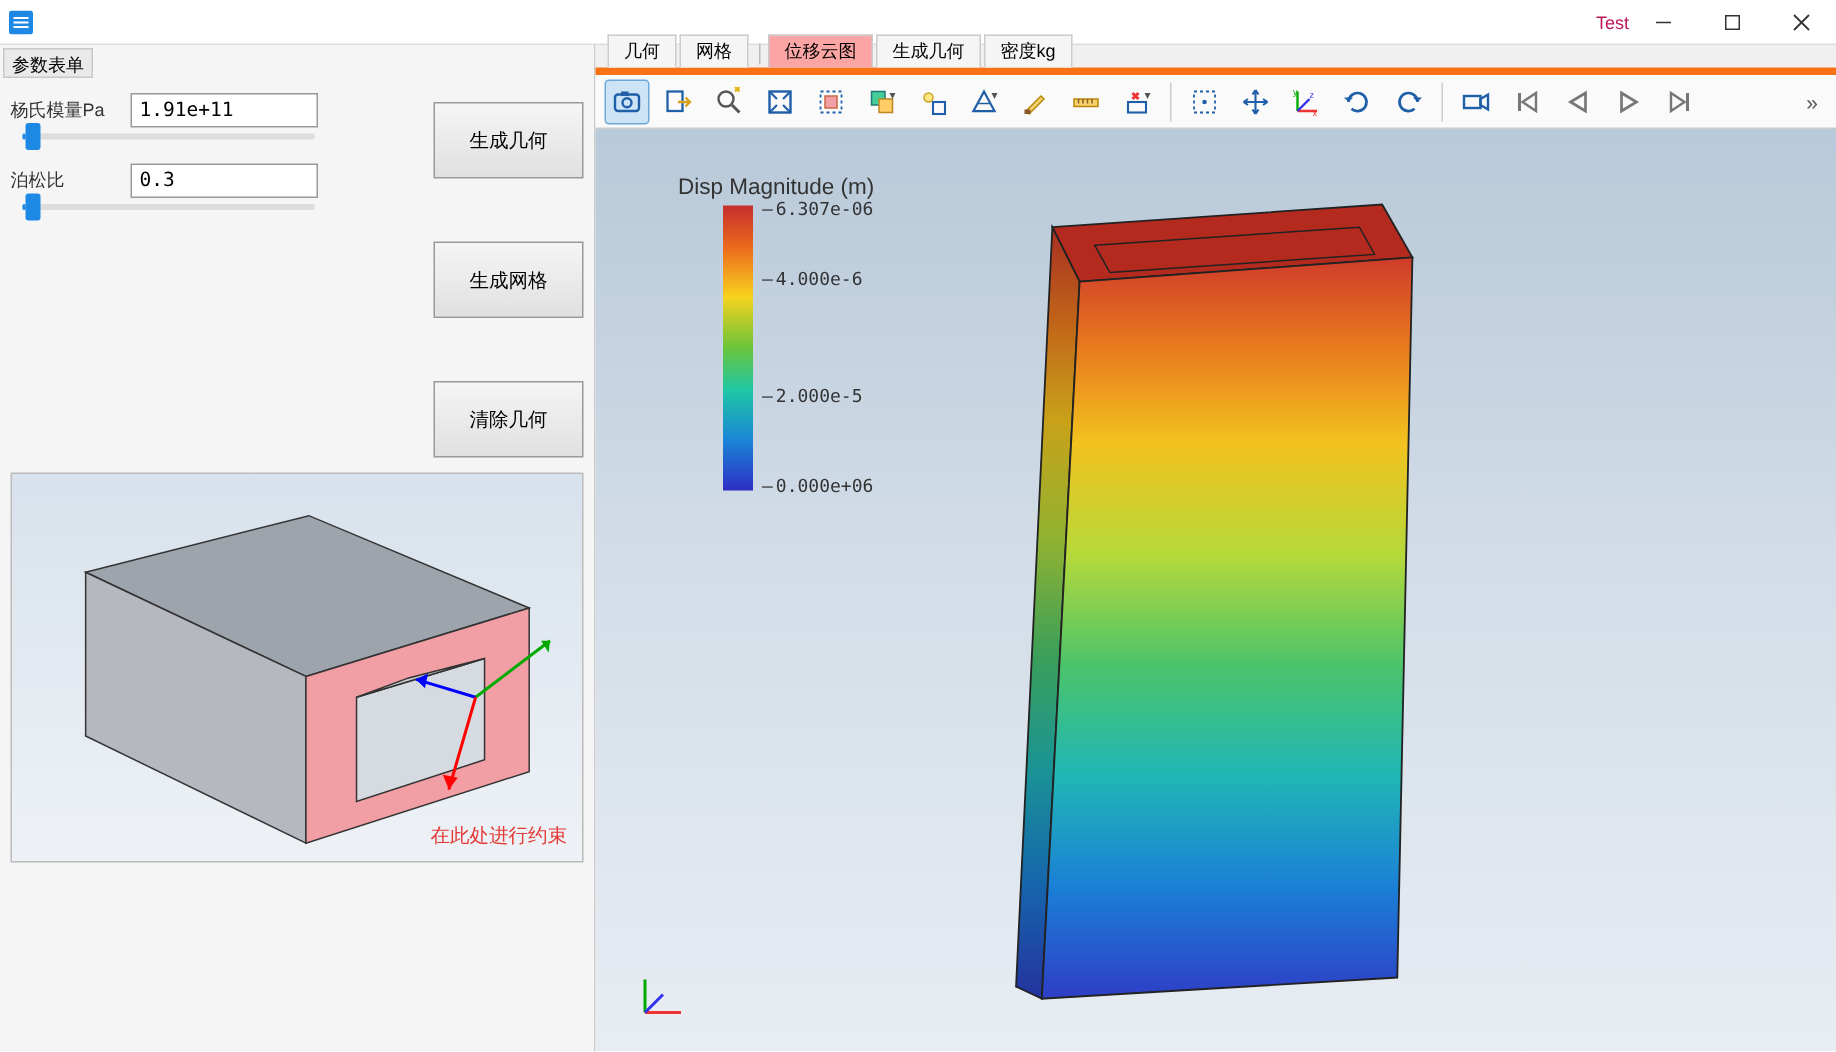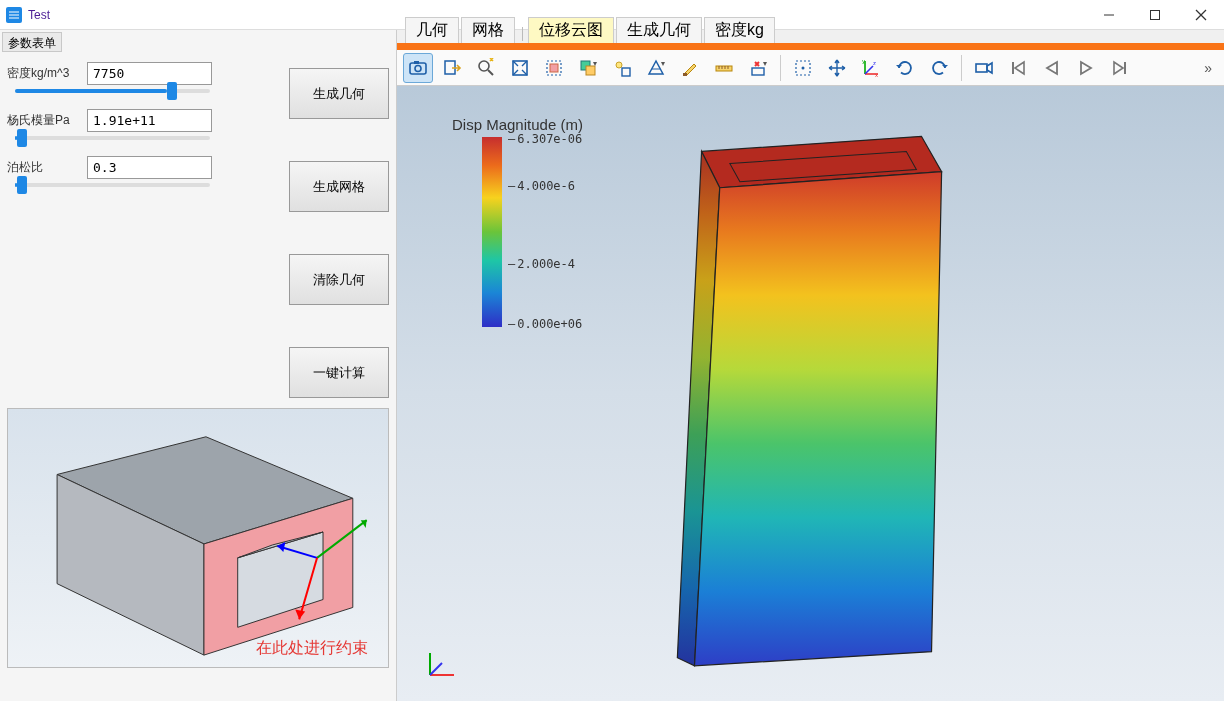--- a/index.html
+++ b/index.html
@@ -1,21 +1,21 @@
 <!DOCTYPE html>
 <html><head>
 <meta charset="utf-8">
 <style>
 * { box-sizing: border-box; margin: 0; padding: 0; }
 body { font-family: "Microsoft YaHei", "Segoe UI", sans-serif; font-size: 12px; background: #fff; width: 1224px; height: 701px; overflow: hidden; position: relative; }
 
 
 .titlebar { height: 30px; display: flex; align-items: center; border-bottom: 1px solid #ddd; background: #fff; }
 .titlebar .app-icon { width: 16px; height: 16px; margin: 0 6px; }
-.titlebar .title { flex: 1; font-size: 12px; color: #4c1d95; }
+.titlebar .title { flex: 1; font-size: 12px; color: #be185d; text-align: right; }
 .titlebar .winbtns { display: flex; }
 .titlebar .winbtn { width: 46px; height: 30px; display: flex; align-items: center; justify-content: center; cursor: pointer; }
 
 
 .app-body { display: flex; height: 671px; }
 .left-panel { width: 397px; border-right: 1px solid #ccc; display: flex; flex-direction: column; padding: 2px; background: #f5f5f5; }
 .right-panel { flex: 1; display: flex; flex-direction: column; }
 
 
 .side-header { height: 20px; background: #eaeaea; border: 1px solid #c8c8c8; font-size: 12px; padding: 2px 5px; display: inline-block; }
@@ -32,23 +32,23 @@
 .slider-thumb { width: 10px; height: 18px; background: #1e88e5; border-radius: 2px; position: absolute; top: -7px; }
 
 
 .btn-col { width: 100px; display: flex; flex-direction: column; gap: 42px; padding-top: 6px; }
 .action-btn { height: 51px; background: linear-gradient(#f5f5f5,#e0e0e0); border: 1px solid #999; font-size: 13px; cursor: pointer; }
 
 
 .preview { margin: 0 5px 10px 5px; border: 1px solid #bbb; background: linear-gradient(#d8e2ec,#eef2f6); height: 260px; position: relative; }
 
 
-.view-tabs { height: 20px; background: #f0f0f0; border-bottom: 7px solid #f97316; display: flex; align-items: flex-end; padding-left: 8px; font-size: 16px; }
+.view-tabs { height: 20px; background: #f0f0f0; border-bottom: 5px solid #f97316; display: flex; align-items: flex-end; padding-left: 8px; font-size: 12px; }
 .view-tab { padding: 2px 10px; border: 1px solid #ccc; border-bottom: none; margin-right: 2px; background: #f5f5f5; cursor: pointer; }
-.view-tab.active { background: #fef9c3; }
+.view-tab.active { background: #fca5a5; }
 .vbar { width: 1px; height: 14px; background: #bbb; margin: 0 5px 2px 5px; }
 
 .toolbar { height: 36px; border-bottom: 1px solid #ccc; display: flex; align-items: center; padding: 0 6px; gap: 4px; background: #fafafa; }
 .tbtn { width: 30px; height: 30px; display: flex; align-items: center; justify-content: center; border: 1px solid transparent; border-radius: 3px; cursor: pointer; }
 .tbtn.active { background: #cde4f7; border-color: #6ba8d8; }
 .tsep { width: 1px; height: 26px; background: #ccc; margin: 0 3px; }
 .tmore { margin-left: auto; cursor: pointer; padding: 0 6px; font-size: 14px; color: #555; }
 
 .viewport { flex: 1; background: linear-gradient(180deg, #b8c9d9 0%, #d4dee8 50%, #e8edf3 100%); position: relative; overflow: hidden; }
 
@@ -97,30 +97,20 @@
 </div>
 
 <div class="app-body">
 
   <div class="left-panel">
     <div><span class="side-header">参数表单</span></div>
 
     <div class="form-area">
       <div class="form-cols">
 
-        <div class="form-row">
-          <div class="lbls">
-            <label>密度kg/m^3</label>
-            <input type="text" value="7750" style="">
-          </div>
-          <div class="slider-track">
-              <div class="slider-fill" style="width:78%"></div>
-              <div class="slider-thumb" style="left:78%"></div>
-            </div>
-        </div>
 
         <div class="form-row">
           <div class="lbls">
             <label>杨氏模量Pa</label>
             <input type="text" value="1.91e+11" style="">
           </div>
           <div class="slider-track">
               <div class="slider-fill" style="width:1%"></div>
               <div class="slider-thumb" style="left:1%"></div>
             </div>
@@ -137,42 +127,41 @@
             </div>
         </div>
 
 
       </div>
 
       <div class="btn-col">
         <button class="action-btn">生成几何</button>
         <button class="action-btn">生成网格</button>
         <button class="action-btn">清除几何</button>
-        <button class="action-btn">一键计算</button>
       </div>
     </div>
 
     <div class="preview">
       <svg width="100%" height="100%" viewBox="0 0 360 260">
 
         <polygon points="38,66 188,28 336,90 186,136" fill="#9da4ab" stroke="#333" stroke-width="1"></polygon>
         <polygon points="38,66 38,176 186,248 186,136" fill="#b5b9bf" stroke="#333" stroke-width="1"></polygon>
         <polygon points="186,136 336,90 336,200 186,248" fill="#f19fa4" stroke="#333" stroke-width="1"></polygon>
 
         <polygon points="220,150 306,124 306,192 220,220" fill="#d6dbe1" stroke="#333" stroke-width="1"></polygon>
         <polygon points="220,150 255,137 306,124" fill="#c6cace" stroke="#333" stroke-width="1"></polygon>
 
         <line x1="300" y1="150" x2="350" y2="112" stroke="#0a0" stroke-width="2"></line>
           <polygon points="350,112 344,112 349,120" fill="#0a0"></polygon>
         <line x1="300" y1="150" x2="260" y2="138" stroke="#00f" stroke-width="2"></line>
           <polygon points="260,138 268,134 266,144" fill="#00f"></polygon>
         <line x1="300" y1="150" x2="282" y2="212" stroke="#f00" stroke-width="2"></line>
           <polygon points="282,212 278,202 288,204" fill="#f00"></polygon>
       </svg>
-      <div style="position:absolute;right:20px;bottom:8px;color:#e53935;font-size:16px">在此处进行约束</div>
+      <div style="position:absolute;right:10px;bottom:8px;color:#e53935;font-size:13px">在此处进行约束</div>
     </div>
   </div>
 
   <div class="right-panel">
     <div class="view-tabs">
       <div class="view-tab">几何</div>
       <div class="view-tab">网格</div>
       <div class="vbar"></div>
       <div class="view-tab active">位移云图</div>
       <div class="view-tab">生成几何</div>
@@ -319,21 +308,21 @@
 
     <div class="viewport">
 
       <div class="legend">
         <div class="legend-title">Disp Magnitude (m)</div>
         <div class="legend-bar">
           <div class="legend-gradient"></div>
           <div class="legend-ticks">
             <div class="tick" style="top:-5px">6.307e-06</div>
             <div class="tick" style="top:42px">4.000e-6</div>
-            <div class="tick" style="top:120px">2.000e-4</div>
+            <div class="tick" style="top:120px">2.000e-5</div>
             <div class="tick" style="top:180px">0.000e+06</div>
           </div>
         </div>
       </div>
 
       <svg width="100%" height="100%" viewBox="0 0 820 600" style="position:absolute;left:0;top:0">
         <defs>
           <linearGradient id="frontGrad" x1="0" y1="0" x2="0" y2="1">
             <stop offset="0%" stop-color="#cf3b2a"></stop>
             <stop offset="12%" stop-color="#e87a1e"></stop>

